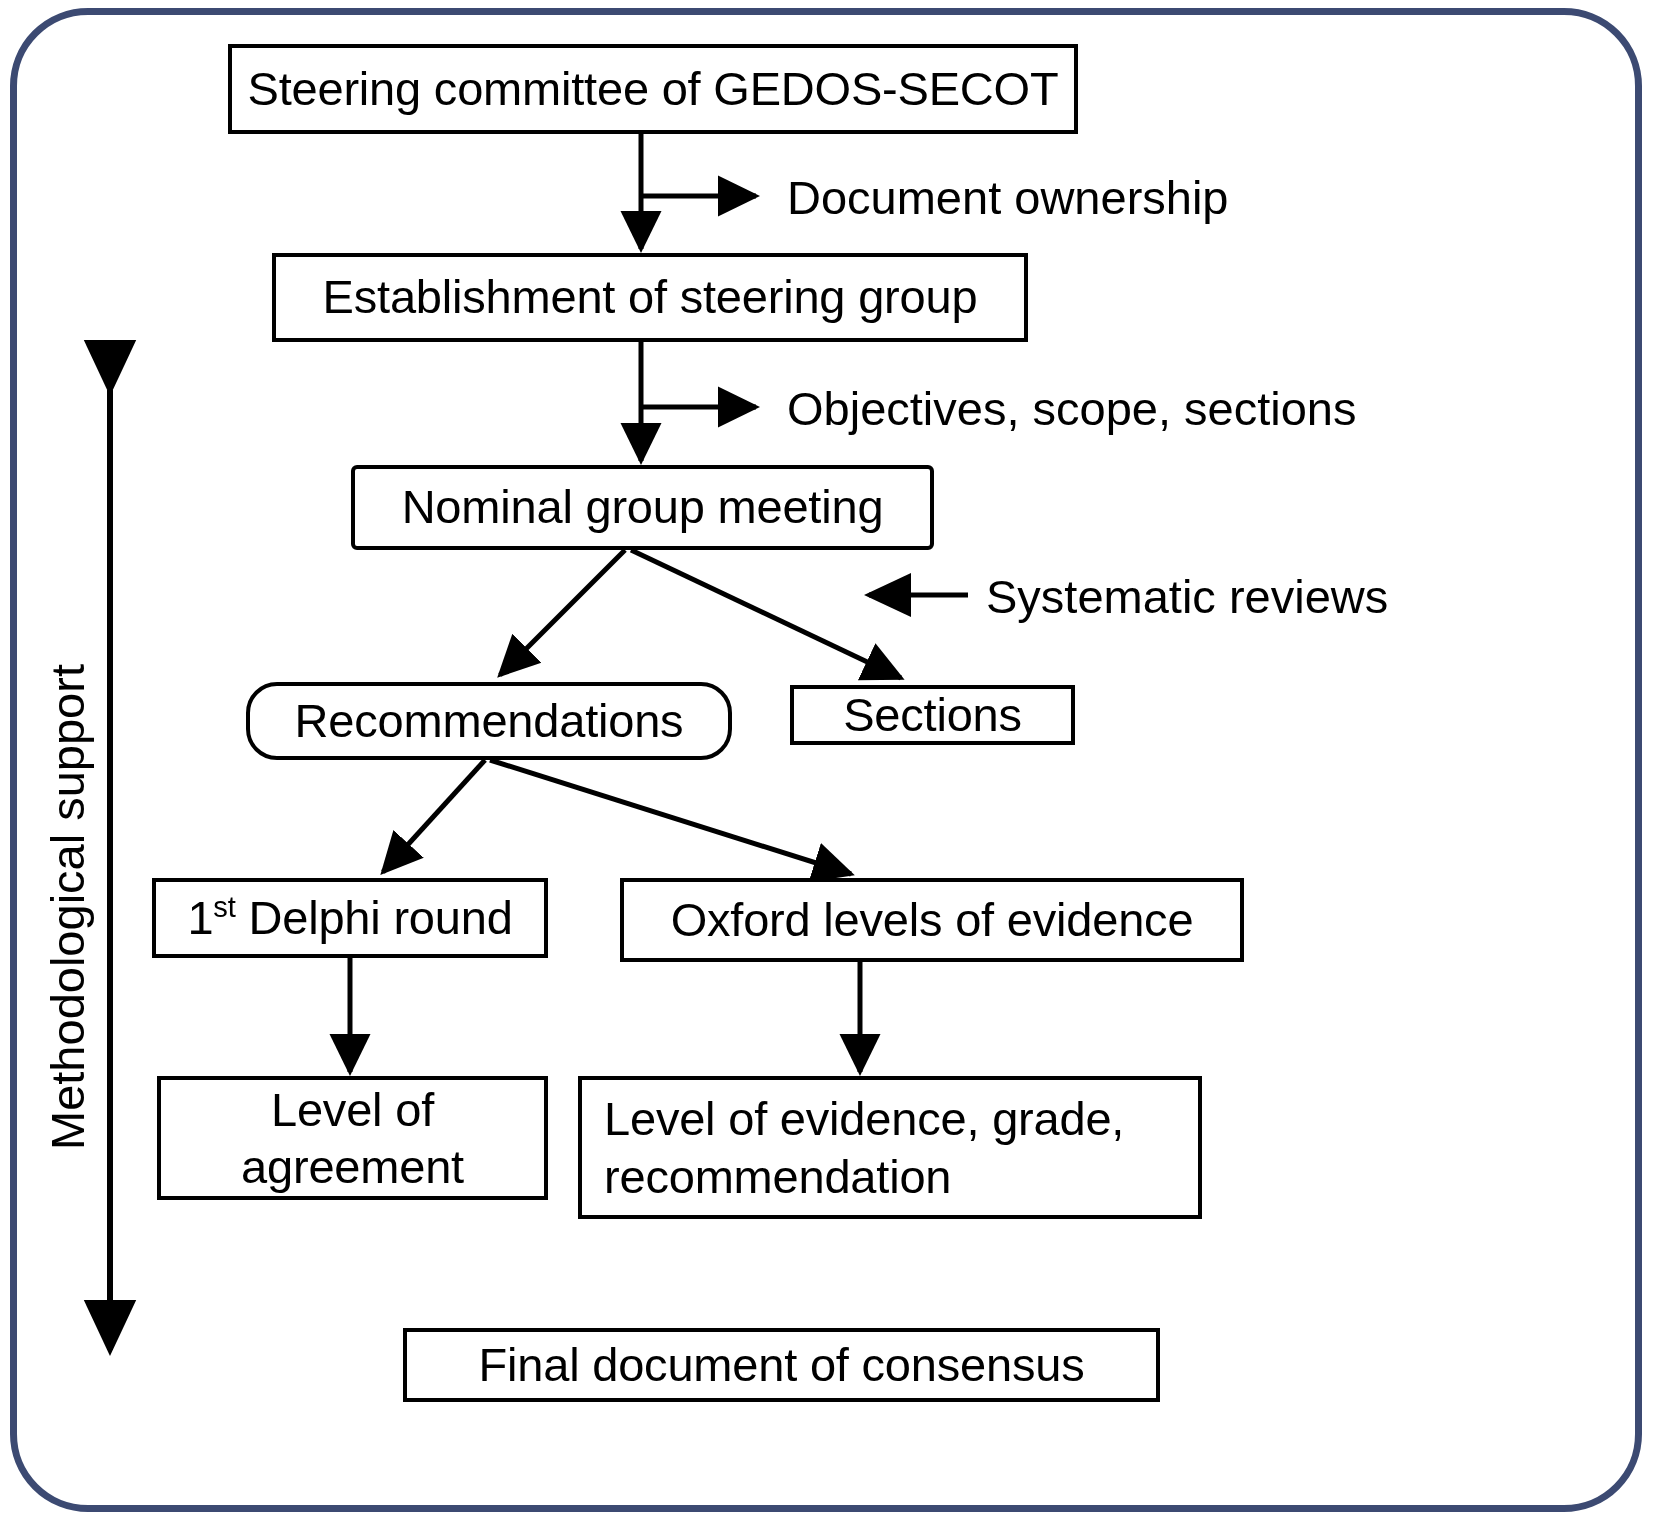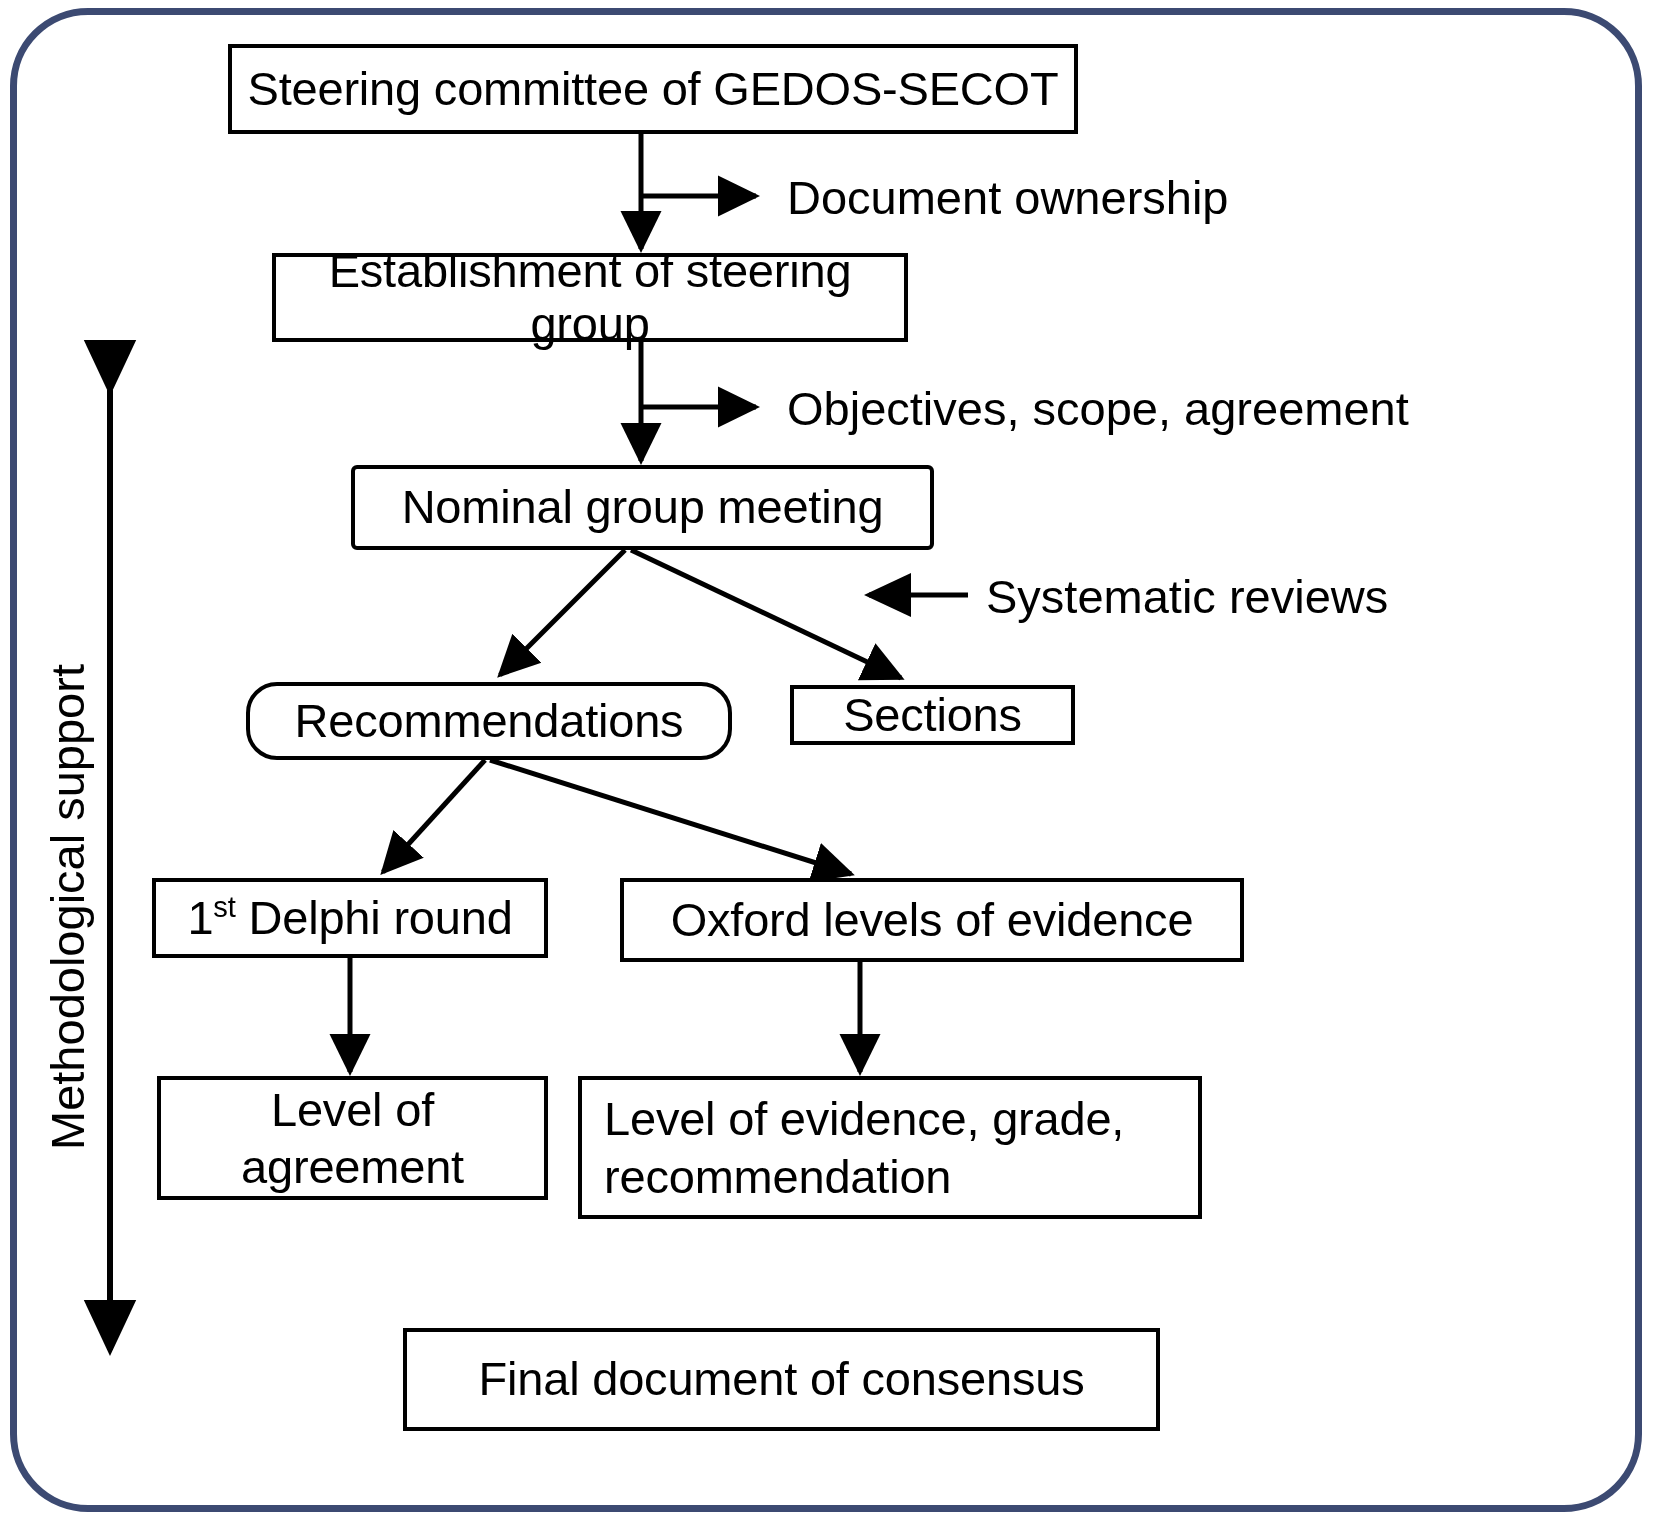--- a/index.html
+++ b/index.html
@@ -119,21 +119,21 @@
 
     <line x1="860" y1="962" x2="860" y2="1072" stroke="#000" stroke-width="5" marker-end="url(#ah)"></line>
 
     <line x1="110" y1="390" x2="110" y2="1350" stroke="#000" stroke-width="6" marker-start="url(#ahs)" marker-end="url(#ahs)"></line>
   </svg>
 
   <div class="node" style="left:228px; top:44px; width:850px; height:90px;">
     <span>Steering committee of GEDOS-SECOT</span>
   </div>
 
-  <div class="node" style="left:272px; top:253px; width:636px; height:89px;">
+  <div class="node" style="left:272px; top:253px; width:756px; height:89px;">
     <span>Establishment of steering group</span>
   </div>
 
   <div class="node" style="left:351px; top:465px; width:583px; height:85px;border-radius:6px;">
     <span>Nominal group meeting</span>
   </div>
 
   <div class="node" style="left:246px; top:682px; width:486px; height:78px;border-radius:31px;">
     <span>Recommendations</span>
   </div>
@@ -154,30 +154,30 @@
     <span>Level of</span>
     <span>agreement</span>
   </div>
 
   <div class="node two-line" style="left:578px; top:1076px; width:624px; height:143px; flex-direction:column;
               align-items:flex-start; padding-left:22px;">
     <span>Level of evidence, grade,</span>
     <span>recommendation</span>
   </div>
 
-  <div class="node" style="left:403px; top:1328px; width:757px; height:103px;">
+  <div class="node" style="left:403px; top:1328px; width:757px; height:74px;">
     <span>Final document of consensus</span>
   </div>
 
   <div class="sidelabel" style="left:787px; top:170px;">
     <span>Document ownership</span>
   </div>
 
   <div class="sidelabel" style="left:787px; top:381px;">
-    <span>Objectives, scope, agreement</span>
+    <span>Objectives, scope, sections</span>
   </div>
 
   <div class="sidelabel" style="left:986px; top:569px;">
     <span>Systematic reviews</span>
   </div>
 
   <div class="vlabel" style="left:40px; top:1150px;">
     <span>Methodological support</span>
   </div>
 

